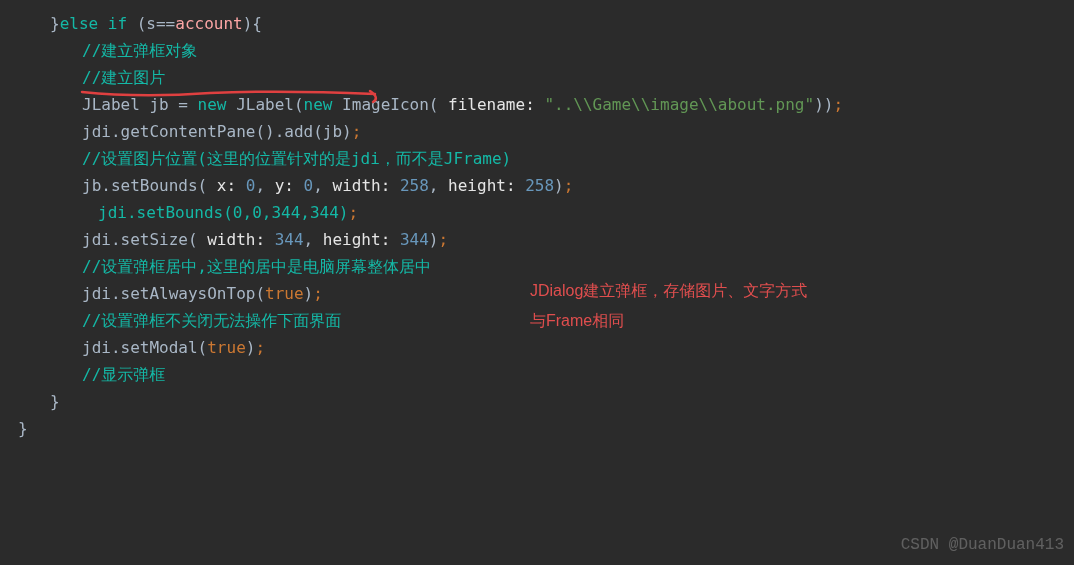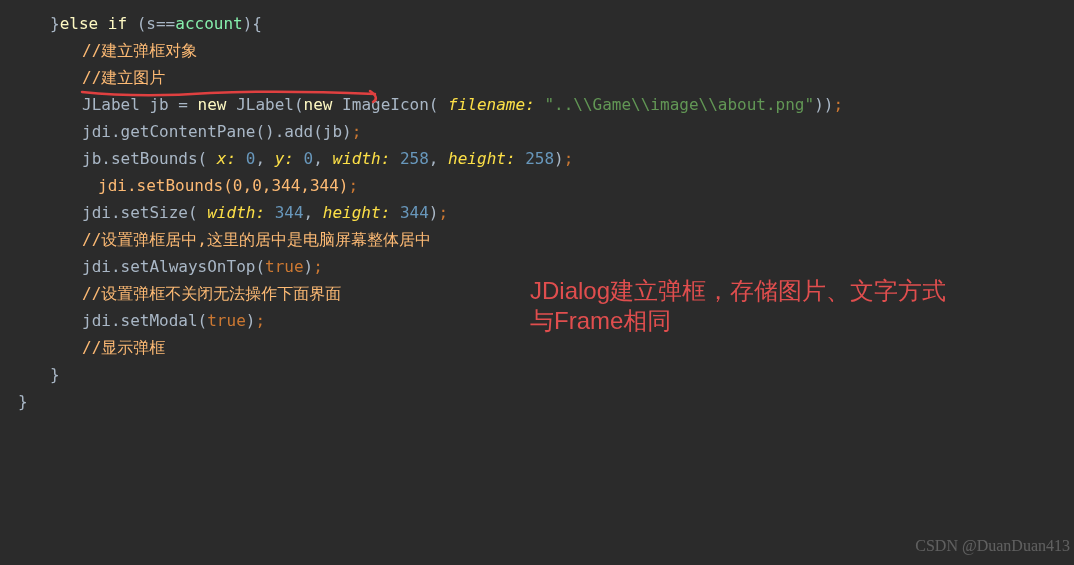--- a/index.html
+++ b/index.html
@@ -22,69 +22,70 @@
       padding: 10px 0 0 50px;
       position: relative;
     }
     .line {
       white-space: pre;
     }
     .indent-1 { padding-left: 0; }
     .indent-2 { padding-left: 32px; }
     .indent-3 { padding-left: 48px; }
     
-    .keyword { color: #fef9c3; }
-    .comment { color: #fdba74; }
+    .keyword { color: #14b8a6; }
+    .comment { color: #14b8a6; }
     .class-name { color: #a9b7c6; }
     .variable { color: #a9b7c6; }
-    .purple { color: #86efac; }
+    .purple { color: #fca5a5; }
     .string { color: #629755; }
     .number { color: #6897bb; }
     .bool { color: #cc7832; }
     .null { color: #cc7832; }
     .paren { color: #a9b7c6; }
-    .hint { color: #fde047; font-style: italic; }
+    .hint { color: #e5e5e5; }
     .operator { color: #a9b7c6; }
     .method { color: #a9b7c6; }
     .semicolon { color: #cc7832; }
 
     .annotation-text {
       position: absolute;
       top: 276px;
       left: 530px;
       color: #e04e4e;
       font-family: 'SimSun', sans-serif;
-      font-size: 24px;
+      font-size: 16px;
       line-height: 30px;
       white-space: pre;
     }
     .underline-svg {
       position: absolute;
       top: 88px;
       left: 80px;
       pointer-events: none;
     }
     .watermark {
       position: absolute;
       bottom: 6px;
-      right: 4px;
+      right: 10px;
       color: rgba(255,255,255,0.25);
-      font-family: Liberation Serif, serif;
+      font-family: Liberation Mono, monospace;
       font-size: 16px;
     }
   </style>
 </head>
 <body>
 
 <div class="code-container">
   <div class="line indent-1"><span class="paren">}</span><span class="keyword">else if</span><span class="paren"> (s==</span><span class="purple">account</span><span class="paren">){</span></div>
   <div class="line indent-2"><span class="comment">//建立弹框对象</span></div>
   <div class="line indent-2"><span class="comment">//建立图片</span></div>
   <div class="line indent-2"><span class="class-name">JLabel</span><span class="variable"> jb </span><span class="operator">=</span><span class="keyword"> new </span><span class="class-name">JLabel(</span><span class="keyword">new </span><span class="class-name">ImageIcon(</span><span class="hint"> filename: </span><span class="string">"..\\Game\\image\\about.png"</span><span class="paren">))</span><span class="semicolon">;</span></div>
   <div class="line indent-2"><span class="method">jdi.getContentPane().add(jb)</span><span class="semicolon">;</span></div>
+  <div class="line indent-2"><span class="comment">//设置图片位置(这里的位置针对的是jdi，而不是</span><span class="comment">JFrame</span><span class="comment">)</span></div>
   <div class="line indent-2"><span class="method">jb.setBounds(</span><span class="hint"> x: </span><span class="number">0</span><span class="paren">,</span><span class="hint"> y: </span><span class="number">0</span><span class="paren">,</span><span class="hint"> width: </span><span class="number">258</span><span class="paren">,</span><span class="hint"> height: </span><span class="number">258</span><span class="paren">)</span><span class="semicolon">;</span></div>
   <div class="line indent-3"><span class="comment">jdi.setBounds(0,0,344,344)</span><span class="semicolon">;</span></div>
   <div class="line indent-2"><span class="method">jdi.setSize(</span><span class="hint"> width: </span><span class="number">344</span><span class="paren">,</span><span class="hint"> height: </span><span class="number">344</span><span class="paren">)</span><span class="semicolon">;</span></div>
   <div class="line indent-2"><span class="comment">//设置弹框居中,这里的居中是电脑屏幕整体居中</span></div>
   <div class="line indent-2"><span class="method">jdi.setAlwaysOnTop(</span><span class="bool">true</span><span class="paren">)</span><span class="semicolon">;</span></div>
   <div class="line indent-2"><span class="comment">//设置弹框不关闭无法操作下面界面</span></div>
   <div class="line indent-2"><span class="method">jdi.setModal(</span><span class="bool">true</span><span class="paren">)</span><span class="semicolon">;</span></div>
   <div class="line indent-2"><span class="comment">//显示弹框</span></div>
   <div class="line indent-1"><span class="paren">}</span></div>
   <div class="line" style="padding-left:0; margin-left:-32px;"><span class="paren">}</span></div>

